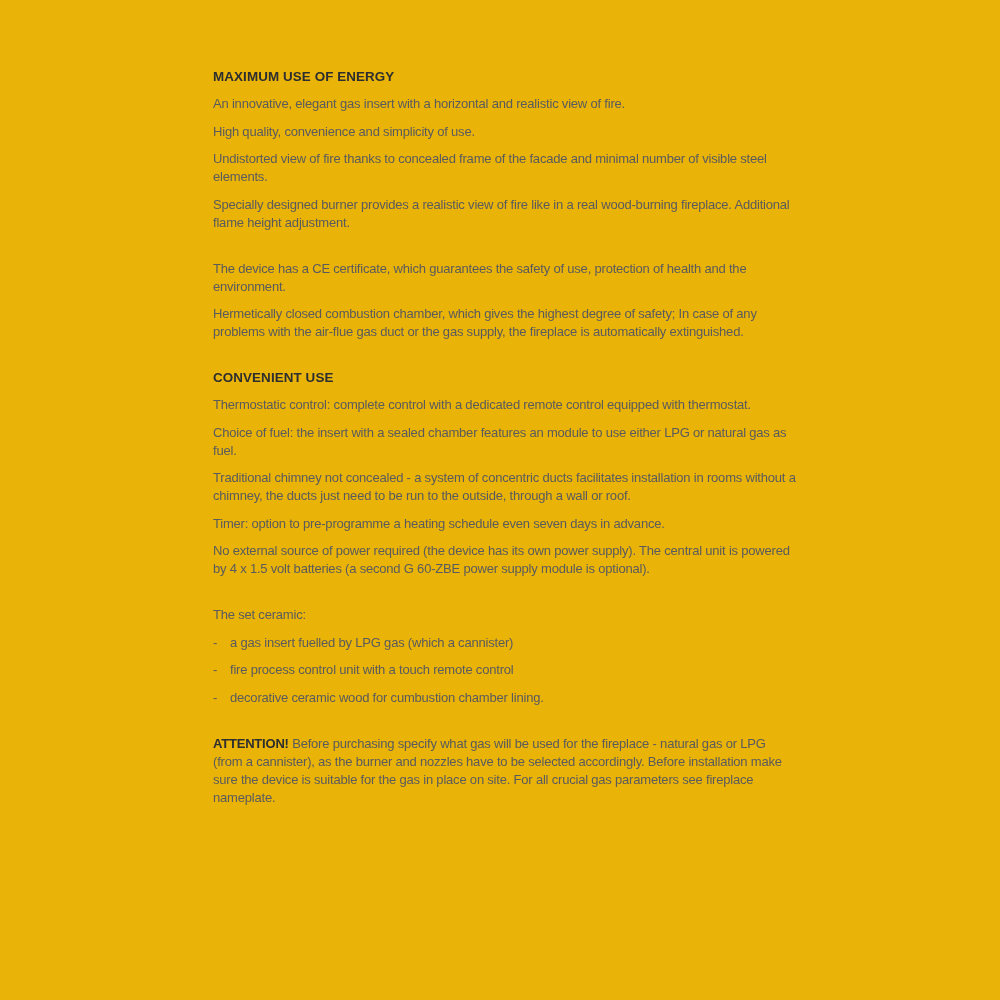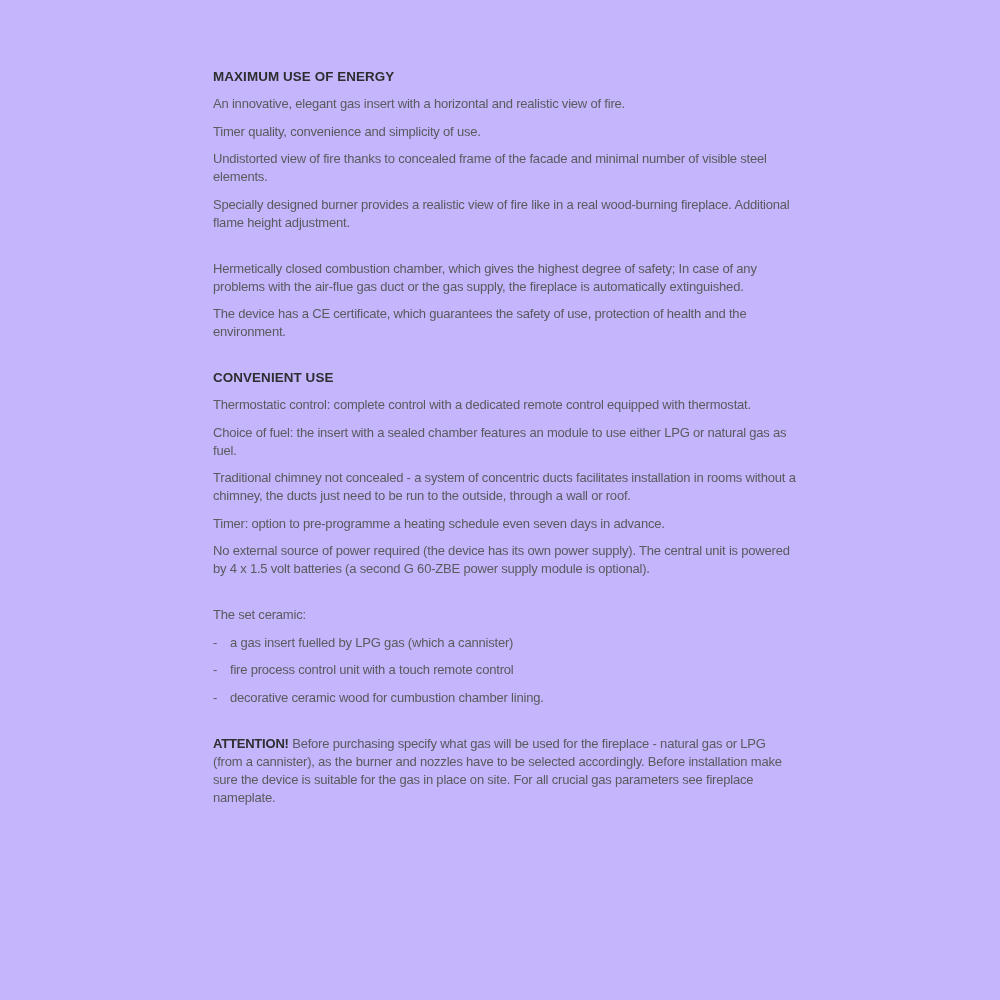--- a/index.html
+++ b/index.html
@@ -4,21 +4,21 @@
 <style>
   html, body {
     margin: 0;
     padding: 0;
     background: #ffffff;
   }
   .page {
     position: relative;
     width: 1000px;
     height: 1000px;
-    background: #c4b5fd;
+    background: #eab308;
     overflow: hidden;
     font-family: "Liberation Sans", sans-serif;
   }
   .content {
     position: absolute;
     left: 213px;
     top: 68px;
     width: 585px;
     font-size: 13px;
     line-height: 18px;
@@ -56,28 +56,28 @@
 </style>
 </head>
 <body>
 
 <div class="page">
   <div class="content">
 
     <div class="section">
       <h2 class="heading">MAXIMUM USE OF ENERGY</h2>
       <p class="para">An innovative, elegant gas insert with a horizontal and realistic view of fire.</p>
-      <p class="para">Timer quality, convenience and simplicity of use.</p>
+      <p class="para">High quality, convenience and simplicity of use.</p>
       <p class="para">Undistorted view of fire thanks to concealed frame of the facade and minimal number of visible steel elements.</p>
       <p class="para">Specially designed burner provides a realistic view of fire like in a real wood-burning fireplace. Additional flame height adjustment.</p>
     </div>
 
     <div class="section">
+      <p class="para">The device has a CE certificate, which guarantees the safety of use, protection of health and the environment.</p>
       <p class="para">Hermetically closed combustion chamber, which gives the highest degree of safety; In case of any problems with the air-flue gas duct or the gas supply, the fireplace is automatically extinguished.</p>
-      <p class="para">The device has a CE certificate, which guarantees the safety of use, protection of health and the environment.</p>
     </div>
 
     <div class="section">
       <h2 class="heading">CONVENIENT USE</h2>
       <p class="para">Thermostatic control: complete control with a dedicated remote control equipped with thermostat.</p>
       <p class="para">Choice of fuel: the insert with a sealed chamber features an module to use either LPG or natural gas as fuel.</p>
       <p class="para">Traditional chimney not concealed - a system of concentric ducts facilitates installation in rooms without a chimney, the ducts just need to be run to the outside, through a wall or roof.</p>
       <p class="para">Timer: option to pre-programme a heating schedule even seven days in advance.</p>
       <p class="para">No external source of power required (the device has its own power supply). The central unit is powered by 4 x 1.5 volt batteries (a second G 60-ZBE power supply module is optional).</p>
     </div>

